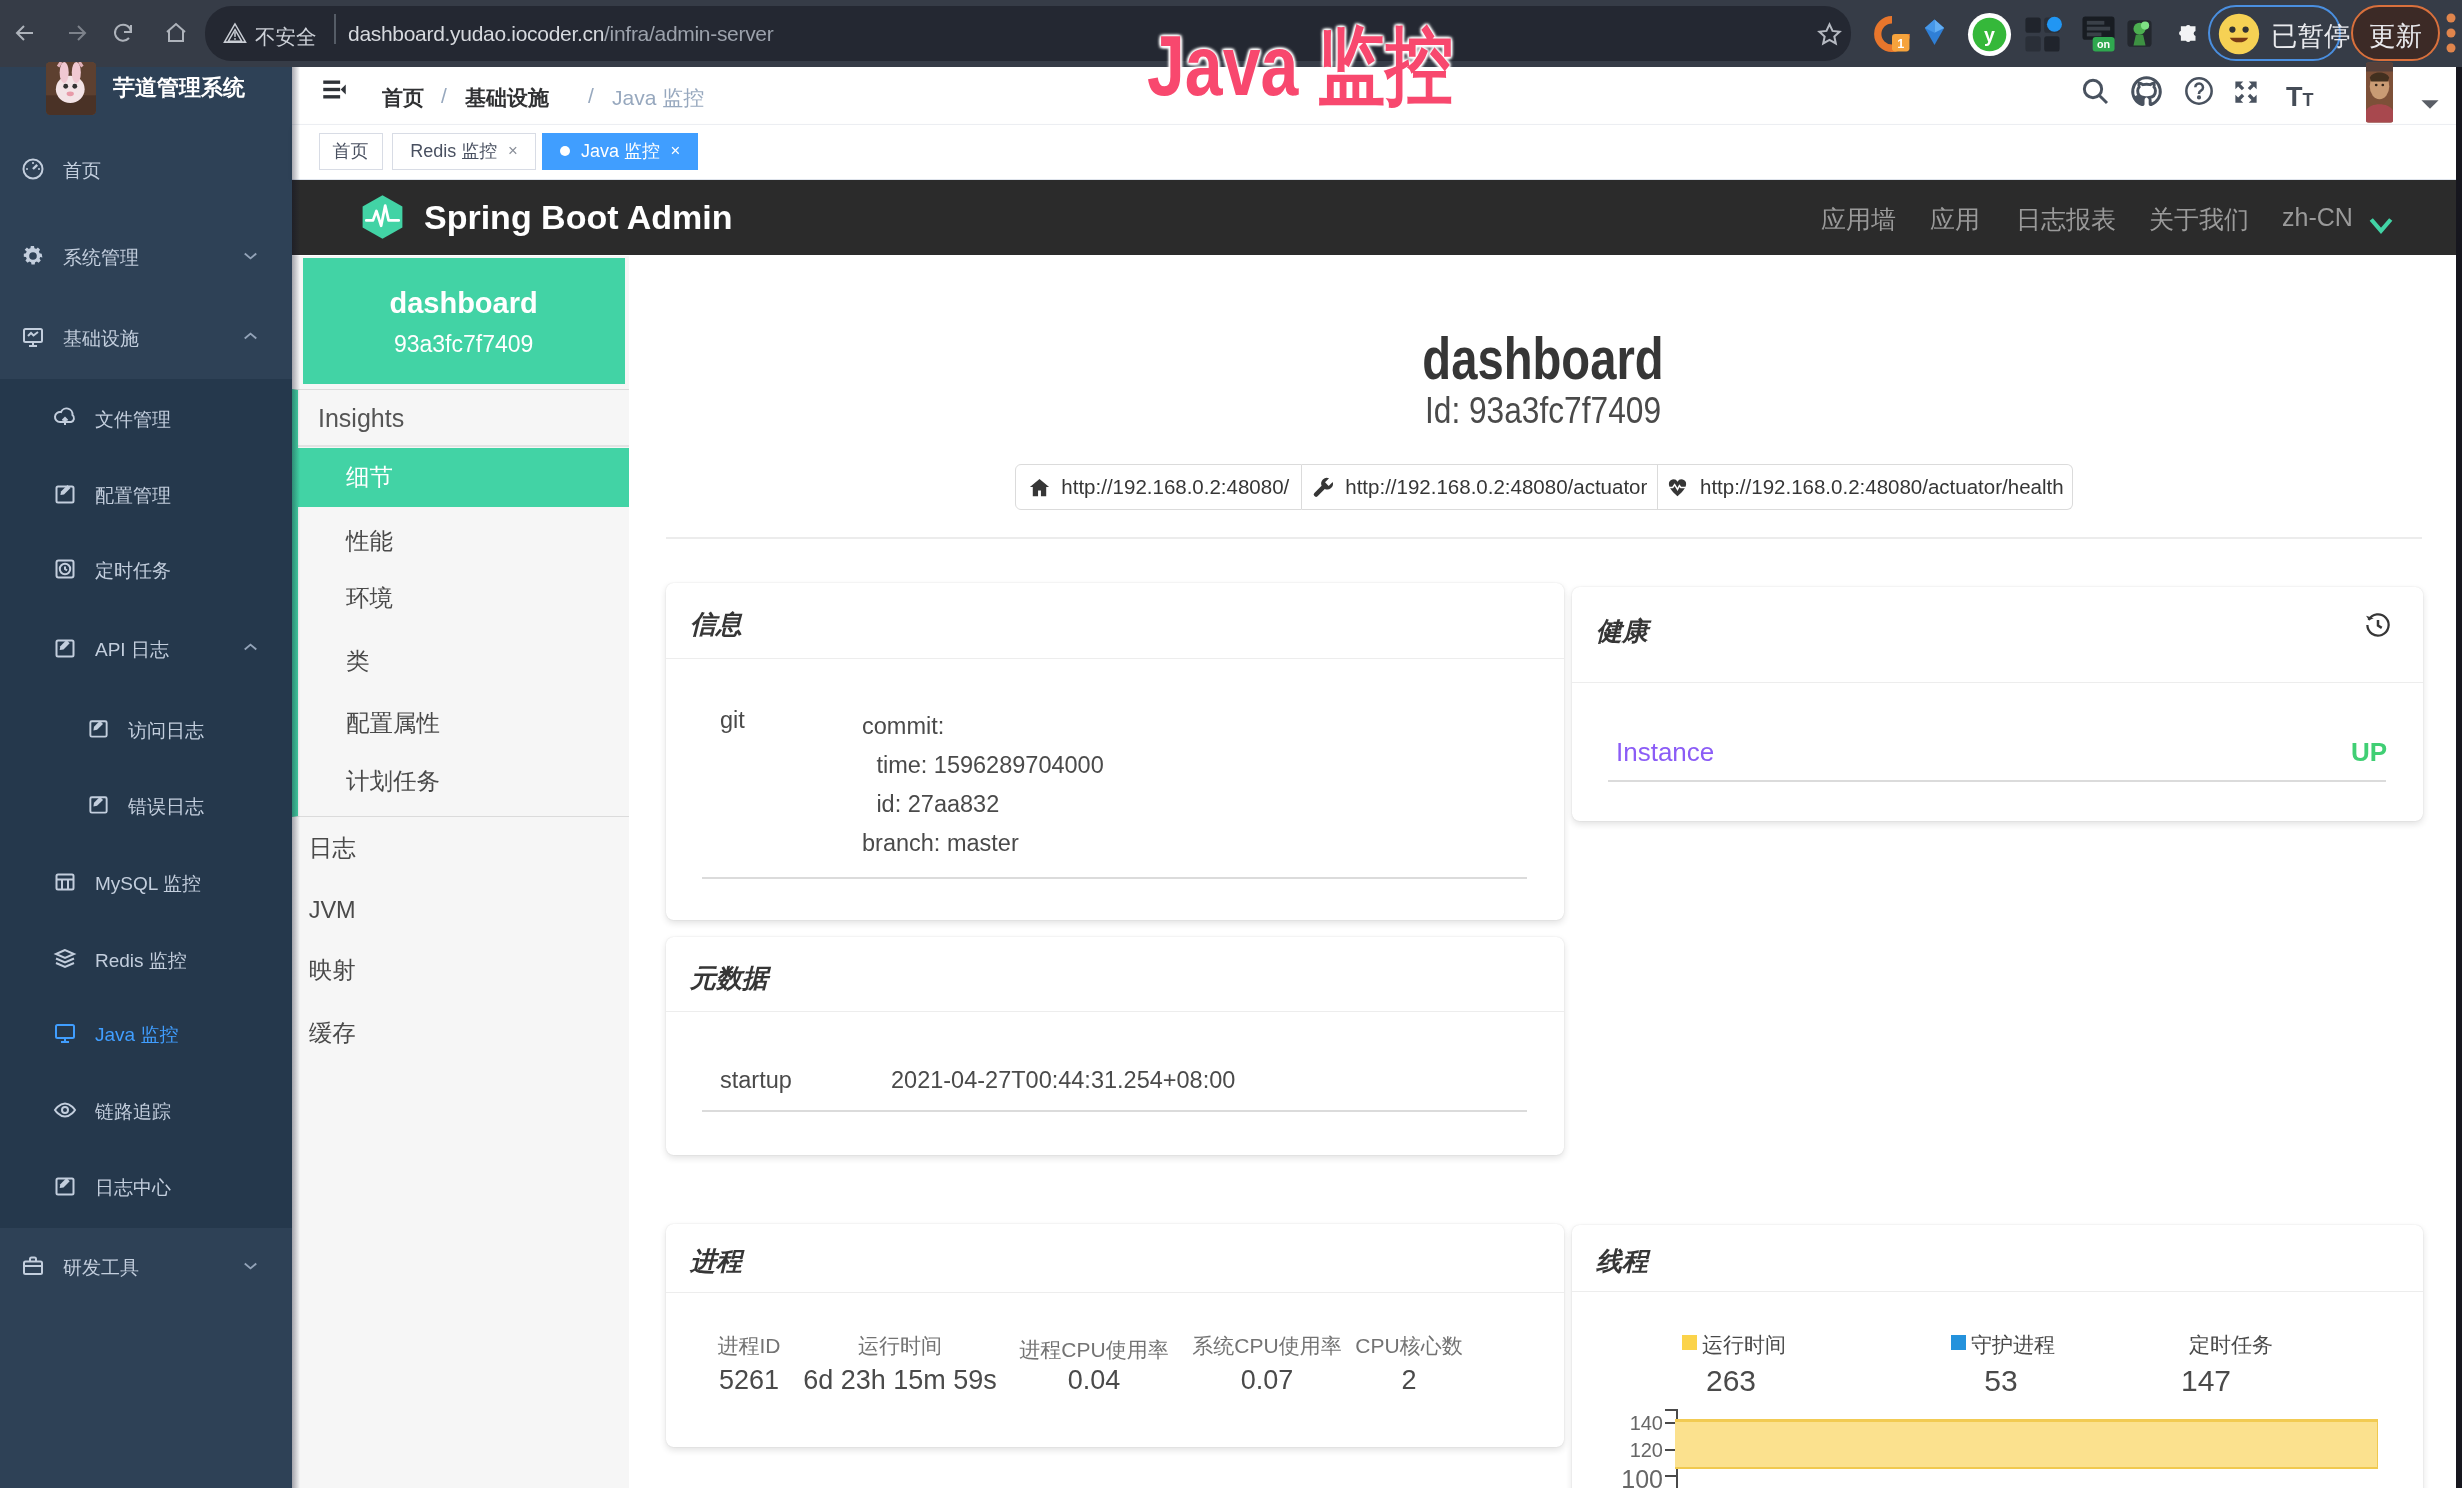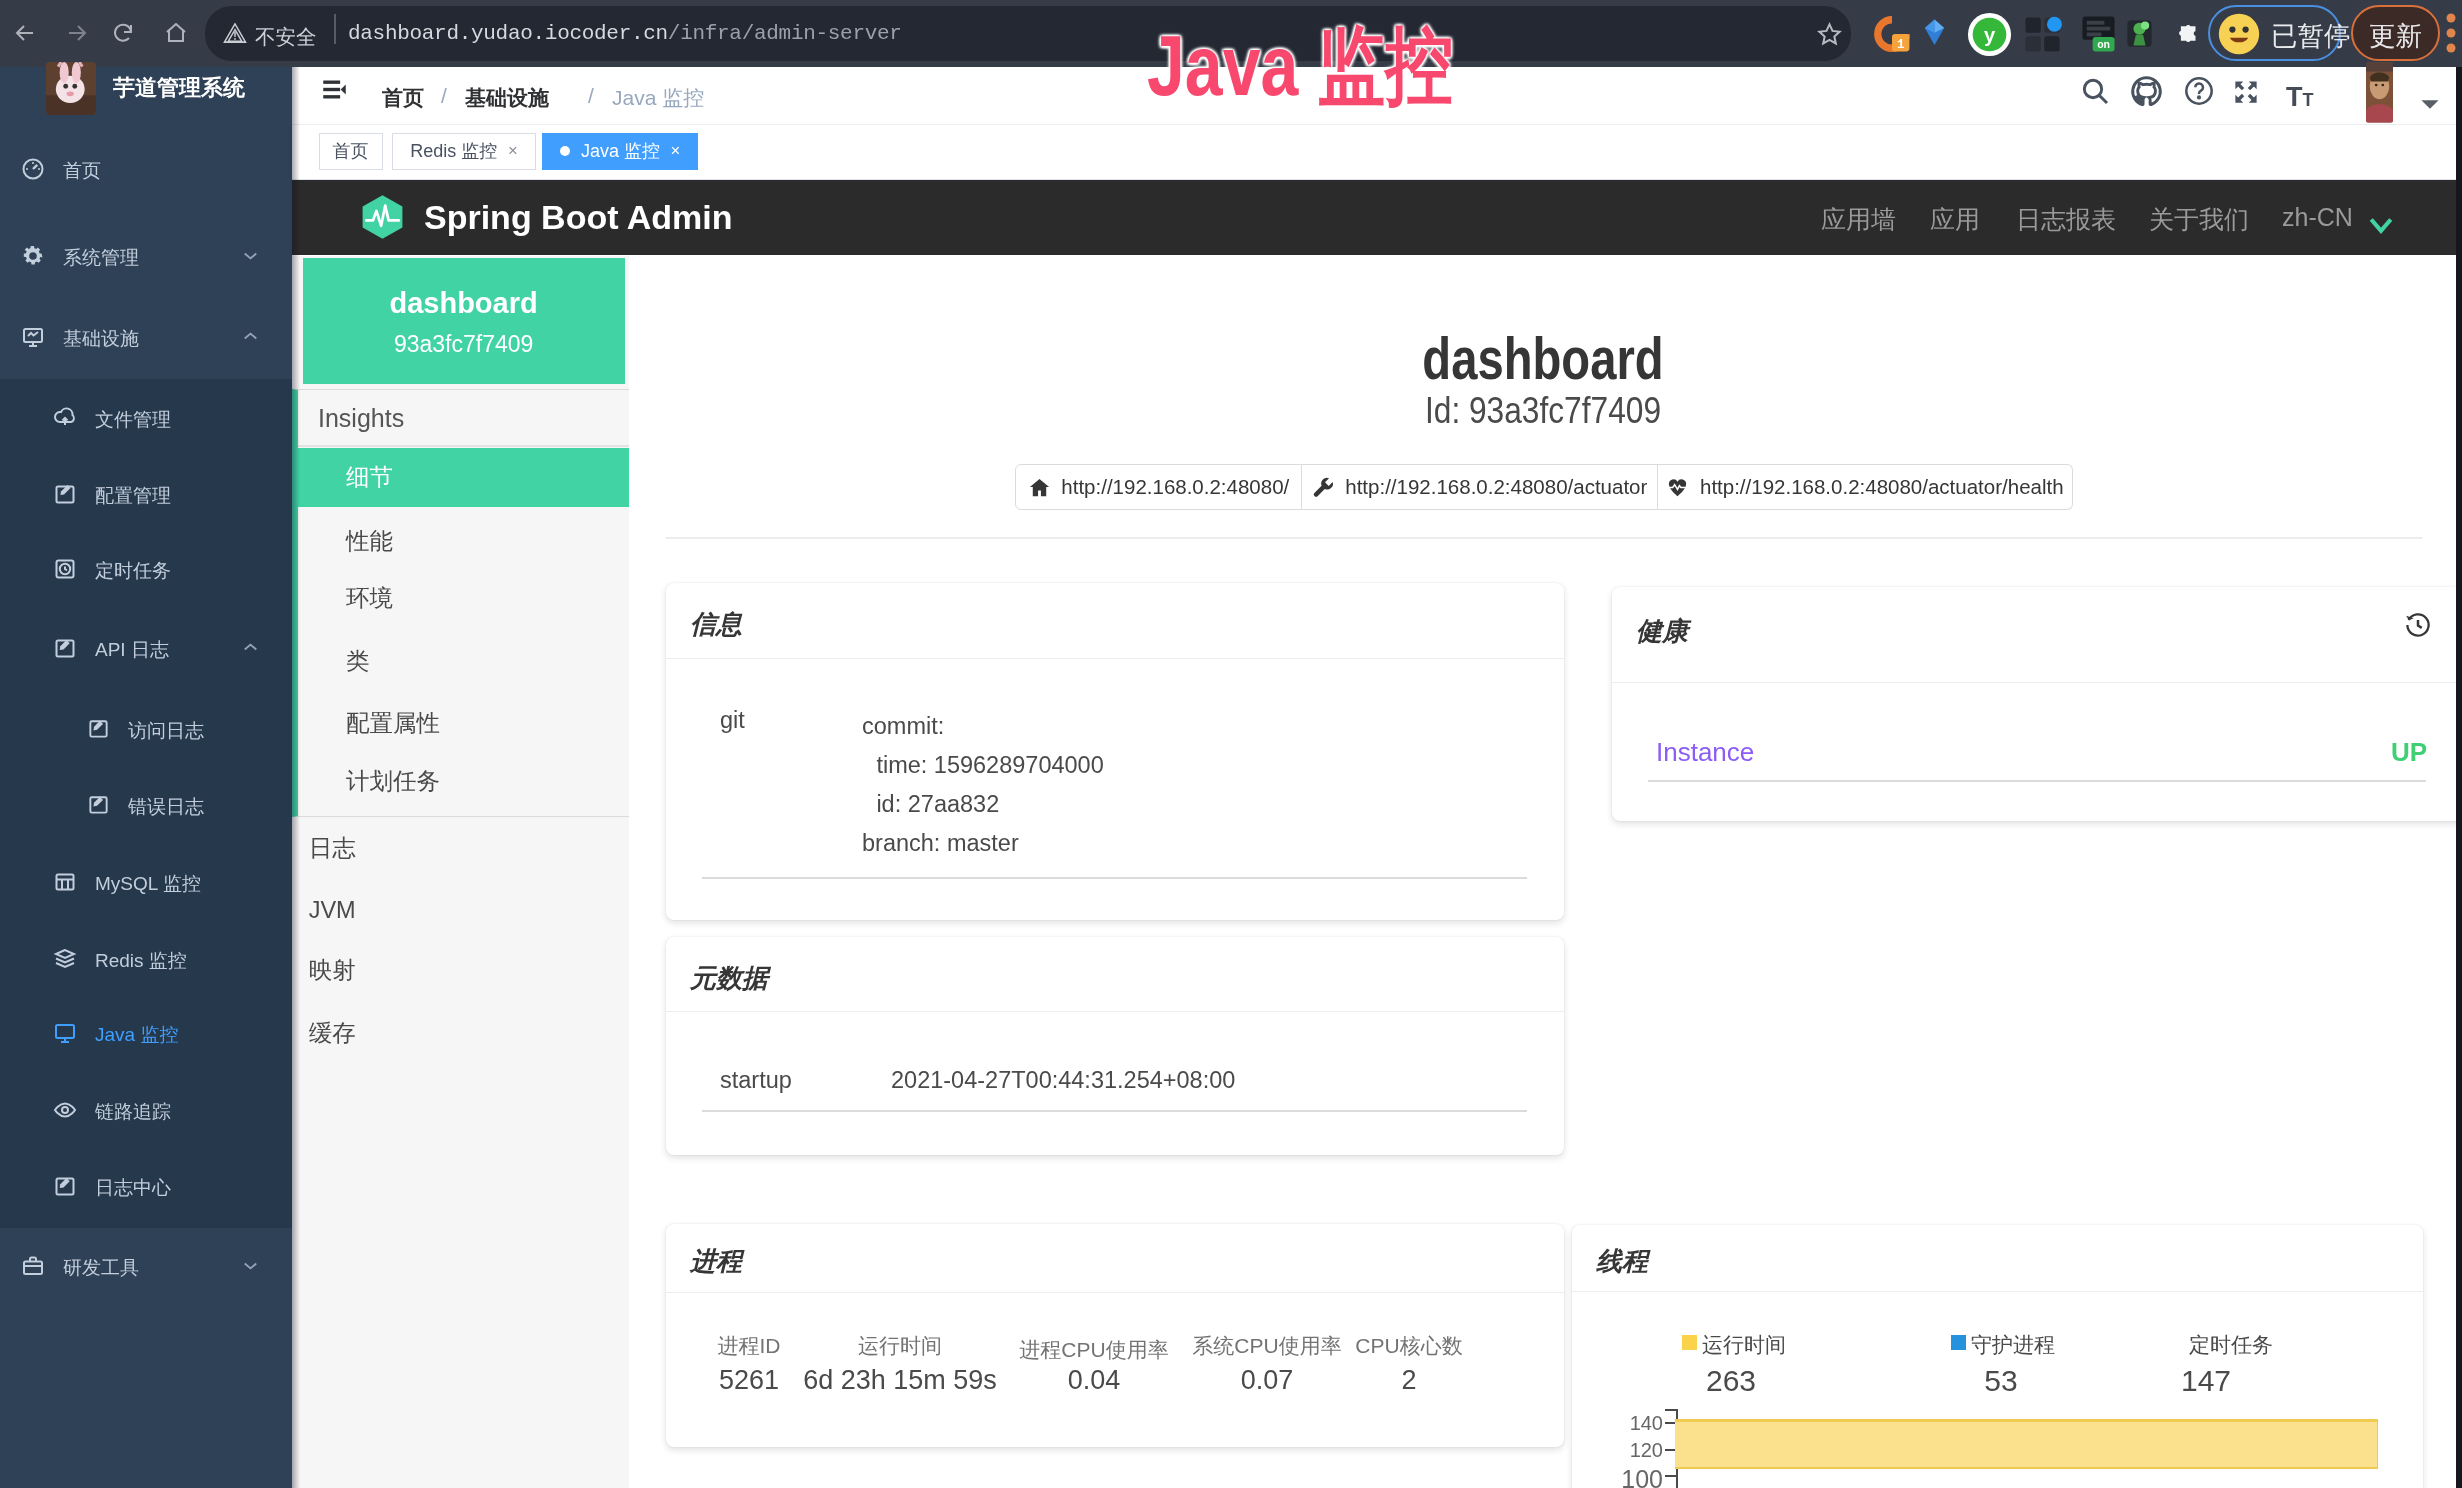--- a/index.html
+++ b/index.html
@@ -1,21 +1,21 @@
 <!DOCTYPE html>
 <html style="font-size:12px"><head>
 <meta charset="utf-8">
 <style>
 * { margin:0; padding:0; box-sizing:border-box; }
 html,body { width:2462px; height:1489px; overflow:hidden; }
 body { font-family:"Liberation Sans", sans-serif; background:#fff; position:relative; }
 #page { position:absolute; inset:0; width:2462px; height:1489px; overflow:hidden; }
 
 
-.chrome { position:absolute; left:0; top:0; width:2462px; height:67px; background:#363c47;font-family:Liberation Mono, monospace; }
+.chrome { position:absolute; left:0; top:0; width:2462px; height:67px; background:#363c47; }
 .chrome svg { position:absolute; }
 .urlbar { position:absolute; left:205px; top:6px; width:1646px; height:55px; border-radius:26.5px; background:#242832; color:#c9cdd4; }
 .urlbar .warn { position:absolute; left:18px; top:16px; }
 .urlbar .nsafe { position:absolute; left:50px; top:16.7px; font-size:20.5px; color:#cdd1d8; }
 .urlbar .sep { position:absolute; left:129px; top:7.6px; width:1.5px; height:30px; background:#555c66; }
 .urlbar .url { position:absolute; left:143px; top:16px; font-size:21px; color:#d6d9de; letter-spacing:-0.3px; }
 .urlbar .url span { color:#dadde2;text-align:right; }
 
 
 .rightstrip { position:absolute; right:0; top:67px; width:6px; height:1422px; background:#16161e; }
@@ -359,21 +359,21 @@
 
     <div class="card" style="left:37px;top:327px;width:898px;height:337px">
       <div class="chead" style="height:76px">
           <div class="t" style="top:24px">信息</div>
         </div>
       <div class="ctext" style="left:54px;top:124px">git</div>
       <div class="ctext" style="left:196px;top:124px;line-height:39px">commit:<br><span style="padding-left:14.4px">time: 1596289704000</span><br><span style="padding-left:14.4px">id: 27aa832</span><br>branch: master</div>
       <div class="rline" style="left:36px;top:294px;width:825px"></div>
     </div>
 
-    <div class="card" style="left:983px;top:331px;width:851px;height:234px">
+    <div class="card" style="left:943px;top:331px;width:851px;height:234px">
       <div class="chead" style="height:96px">
           <div class="t" style="top:27px">健康</div>
         </div>
       <svg style="position:absolute;left:791px;top:23px" width="30" height="30" viewBox="0 0 24 24" fill="none" stroke="#363636" stroke-width="1.8">
           <path d="M4.5 8A8.5 8.5 0 1 1 3.5 12"></path>
           <path d="M2.5 4.5L4.7 8.2 8.5 6.5" fill="#363636" stroke="none"></path>
           <path d="M12 8v4.5l3 1.8" stroke-width="2"></path>
         </svg>
       <div class="ctext" style="left:44px;top:150px;font-weight:normal;font-size:26px;color:#8b5cf6">Instance</div>
       <div class="ctext up" style="right:36px;top:150px;font-size:26px">UP</div>

